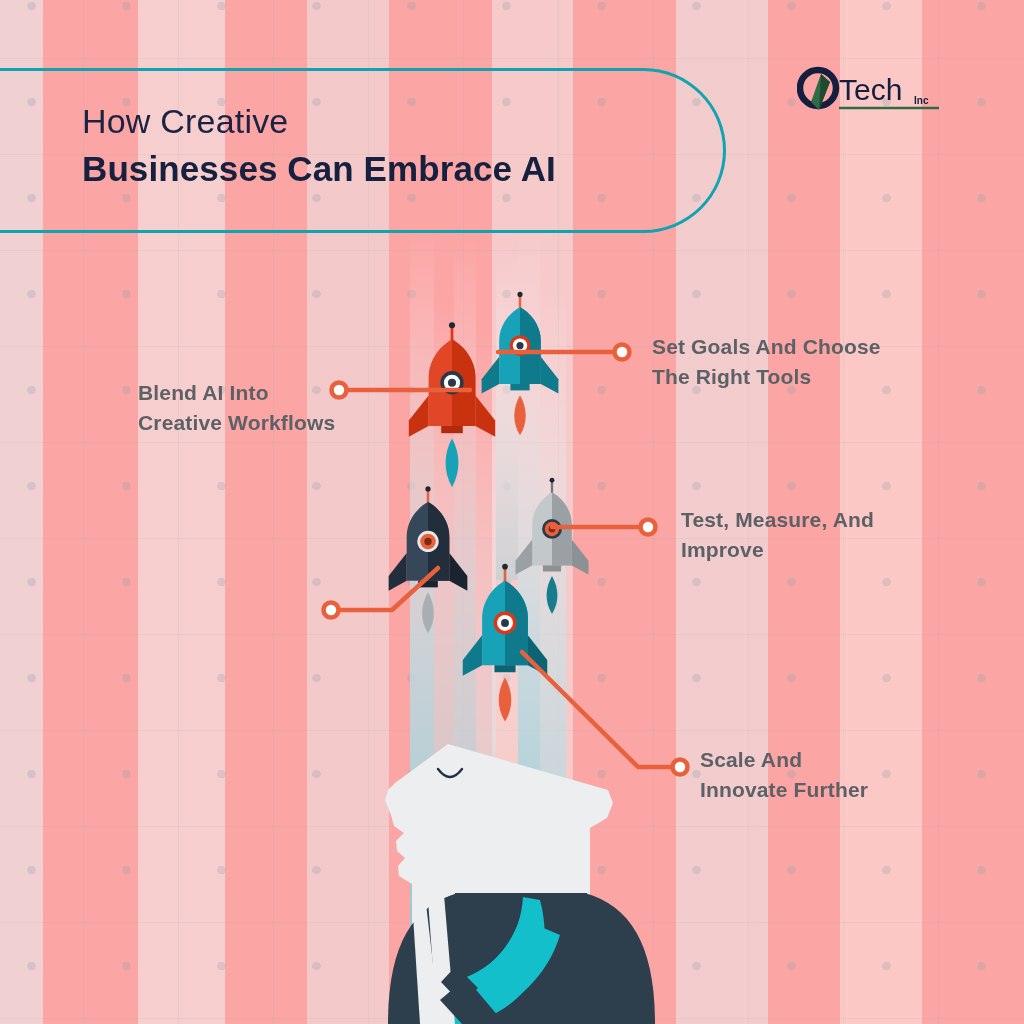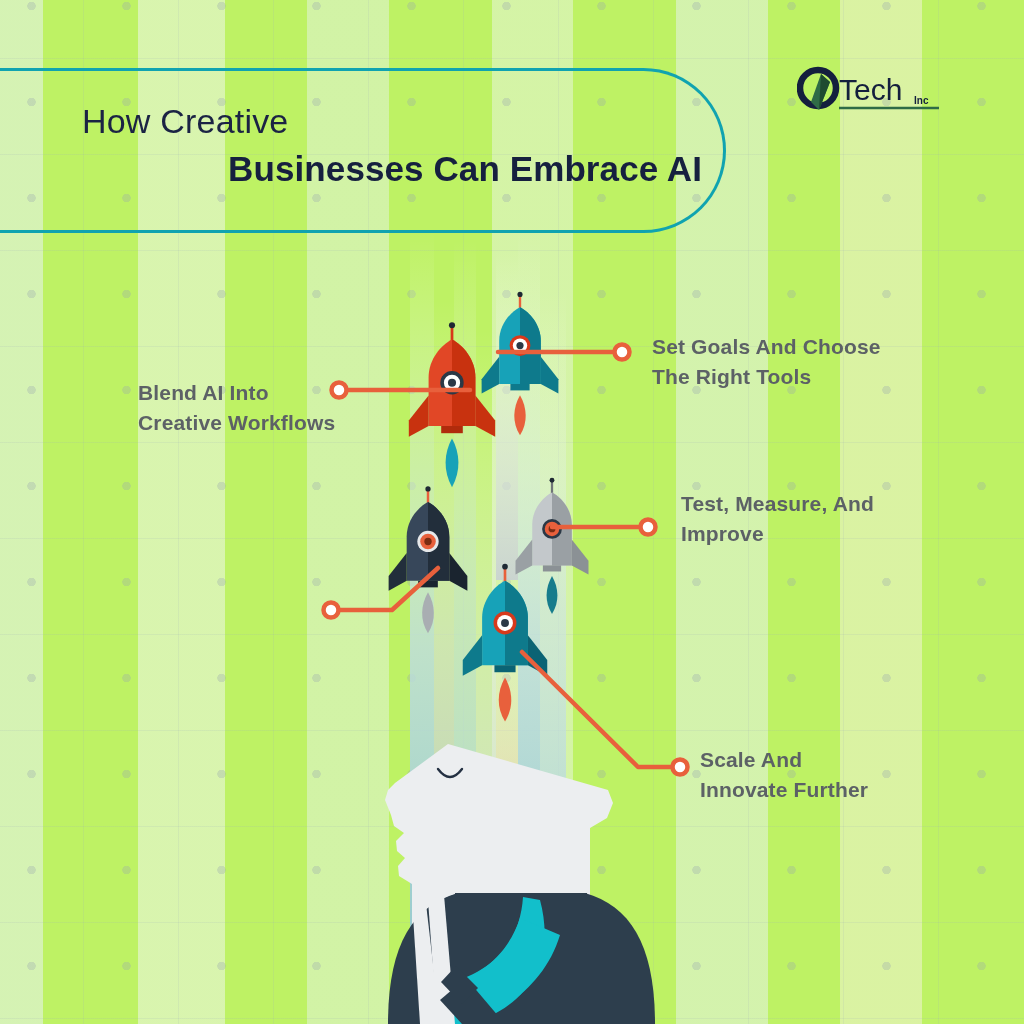--- a/index.html
+++ b/index.html
@@ -1,21 +1,21 @@
 <!DOCTYPE html>
 <html><head>
 <meta charset="utf-8">
 <style>
   html,body{margin:0;padding:0;}
   body{
     width:1024px;height:1024px;overflow:hidden;
     font-family:"Liberation Sans","DejaVu Sans",sans-serif;
     background:#ffffff;
   }
-  #stage{position:relative;width:1024px;height:1024px;overflow:hidden;background:#bef264;}
+  #stage{position:relative;width:1024px;height:1024px;overflow:hidden;background:#fca5a5;}
 
   
   .grid-layer{position:absolute;inset:0;
     background-image:
       linear-gradient(to right, rgba(160,175,185,.16) 1px, transparent 1px),
       linear-gradient(to bottom, rgba(160,175,185,.16) 1px, transparent 1px);
     background-size:95px 96px;
     background-position:83px 58px;
   }
   .dot-layer{position:absolute;inset:0;
@@ -49,34 +49,34 @@
     border:3px solid #10A3B0;border-radius:0 85px 85px 0;border-left:none;
     box-sizing:border-box;background:transparent;
   }
   .title-wrap{position:absolute;left:82px;top:100px;width:620px;}
   .title-line1{
     font-size:34px;font-weight:400;color:#1b2344;letter-spacing:.2px;
     line-height:1.25;
   }
   .title-line2{
     font-size:35px;font-weight:700;color:#16203f;letter-spacing:.1px;
-    line-height:1.25;margin-top:4px;text-align:right;
+    line-height:1.25;margin-top:4px;
   }
 
   
   .logo{position:absolute;left:797px;top:66px;width:155px;height:52px;}
 
   
   .label{position:absolute;color:#5c6166;font-weight:700;font-size:21px;
     line-height:1.42;letter-spacing:.15px;white-space:pre-line;}
 
   .l-blend{left:122px;top:378px;margin-left:16px;}
   .l-ethics{left:122px;top:576px;}
   .l-goals{left:652px;top:332px;}
-  .l-test{left:681px;top:489px;}
+  .l-test{left:681px;top:505px;}
   .l-scale{left:700px;top:745px;}
 
   
   .connectors{position:absolute;left:0;top:0;width:1024px;height:1024px;}
 </style>
 </head>
 <body>
 
 <div id="stage">
 

